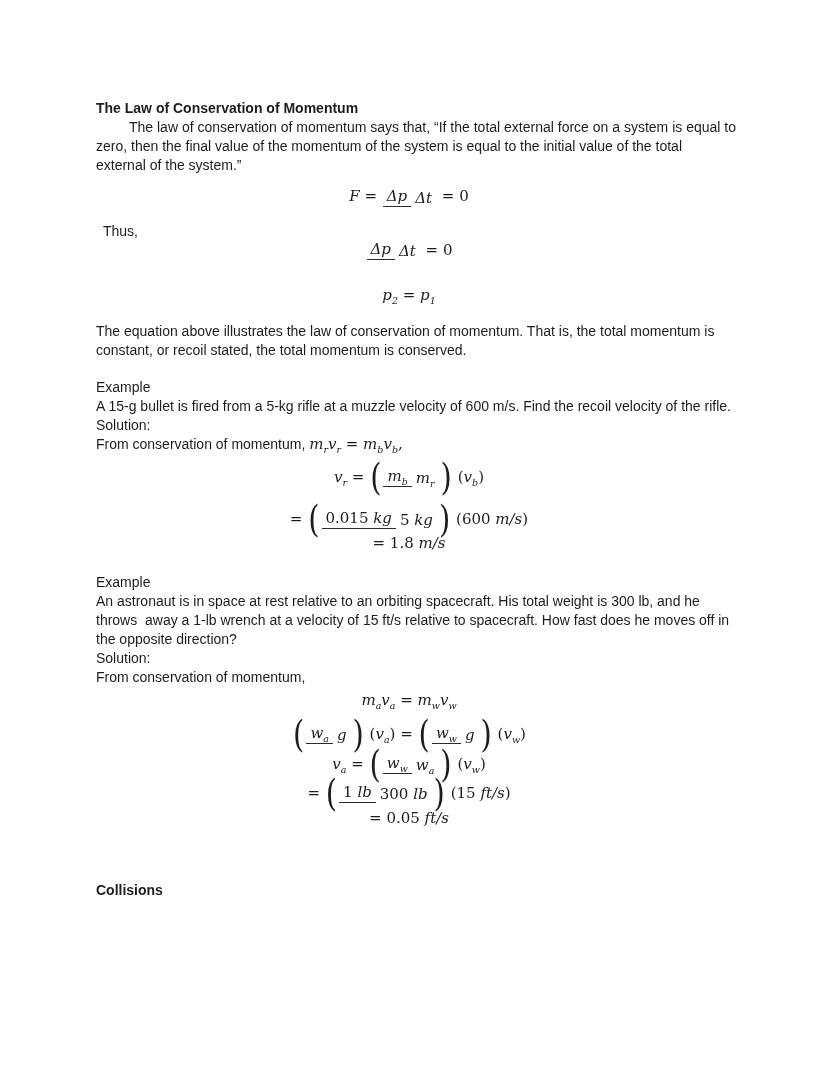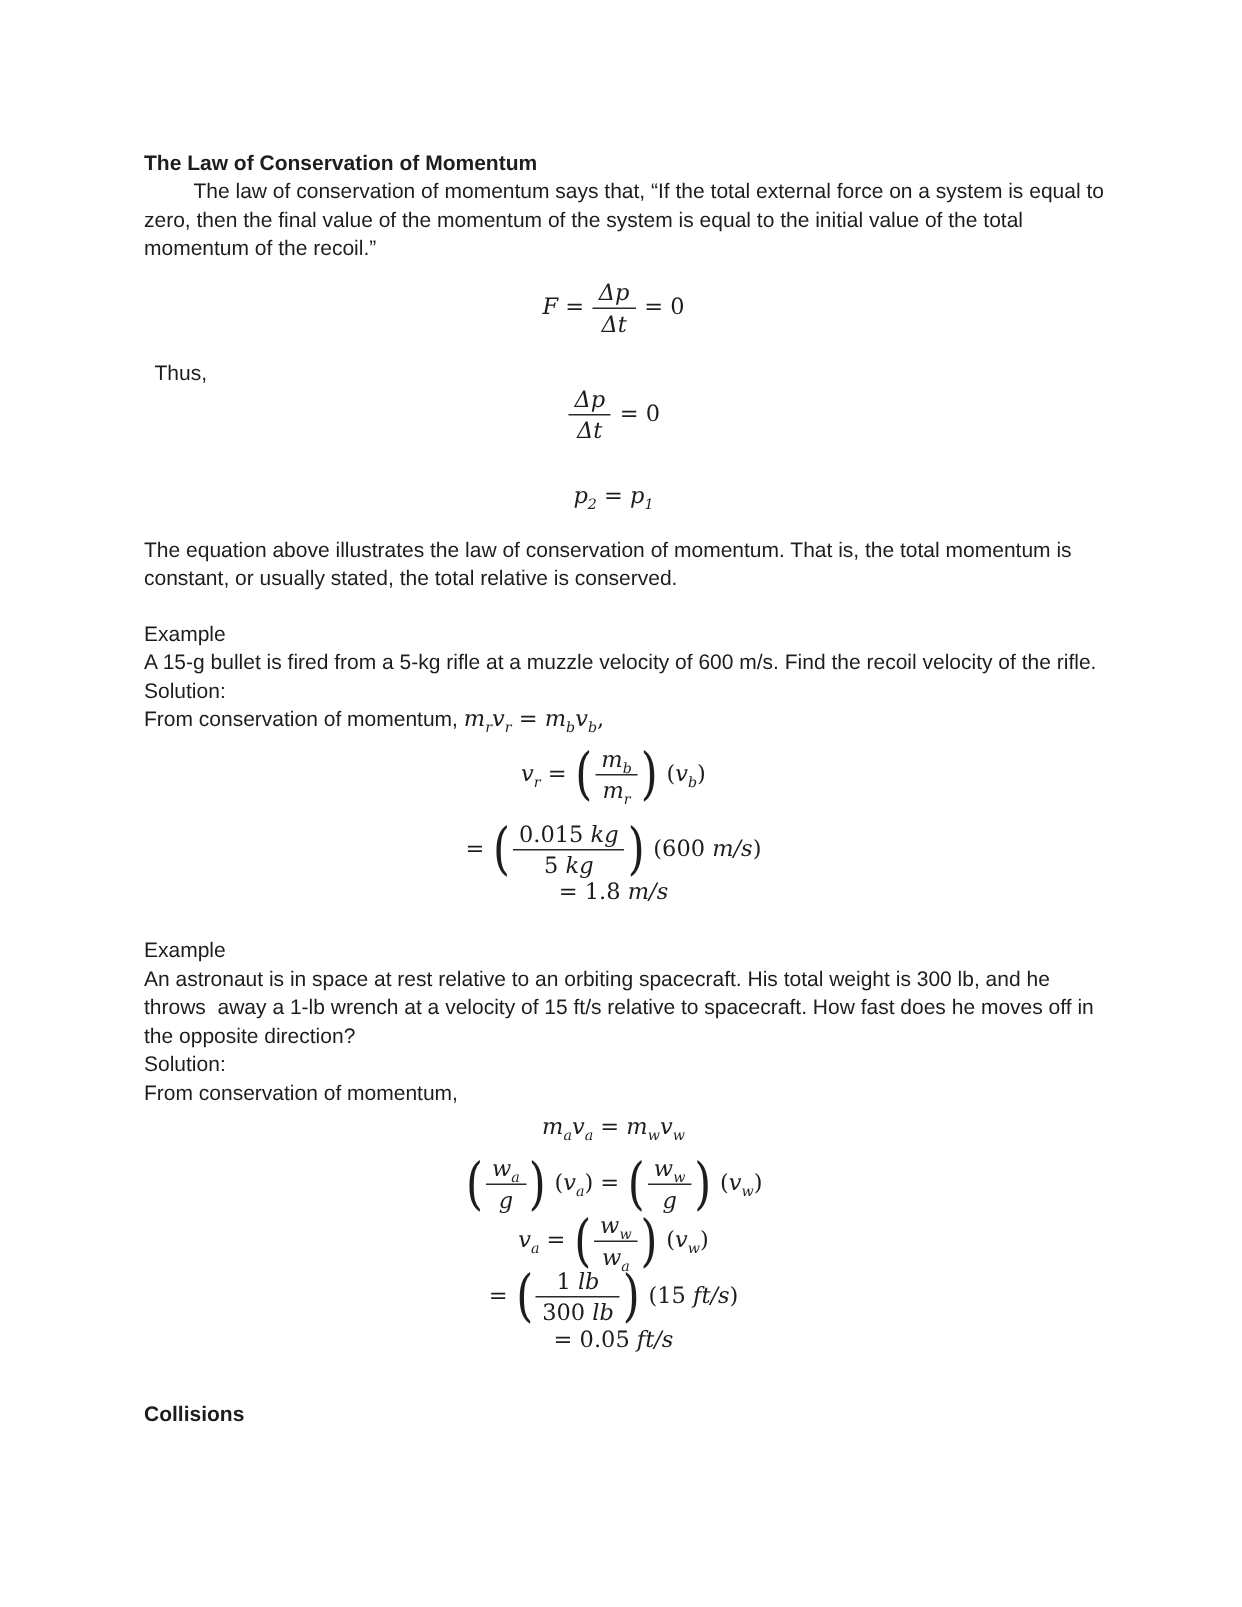--- a/index.html
+++ b/index.html
@@ -28,21 +28,21 @@
     font-family:"DejaVu Serif",serif;
     font-size:15px;
     transform:translateX(-9px);
   }
   .eq span,.inline-eq span{white-space:pre;}
   .inline-eq{font-family:"DejaVu Serif",serif;font-size:15px;}
   .it{font-style:italic;}
   .rm{font-style:normal;}
   sub.sb{font-size:9.5px;font-style:italic;line-height:0;}
   .frac{
-    display:inline-flex;flex-direction:column;align-items:stretch;
+    display:inline-flex;flex-direction:row;align-items:stretch;
     text-align:center;vertical-align:middle;margin:0 1px;justify-content:center;
   }
   .frac .num{padding:0 4px 2px;border-bottom:1.3px solid #2a2a2a;line-height:16px;}
   .frac .den{padding:2px 4px 0;line-height:16px;}
   .grp{display:inline-flex;align-items:center;vertical-align:middle;}
   .gc{display:inline-flex;align-items:center;}
   .bigp{display:inline-block;font-size:29px;line-height:1;transform:scaleY(1.3);font-style:normal;padding:0 1px;}
 
   
   .eq-force{margin-top:12px;}
@@ -52,46 +52,46 @@
   .mt-ex1{margin-top:18px;}
   .eq-vr{margin-top:9px;}
   .eq-vrsub{margin-top:13px;}
   .eq-vrres{}
   .mt-ex2{margin-top:20px;}
   .eq-mv{margin-top:4px;}
   .eq-wg{margin-top:10px;}
   .eq-va{margin-top:1px;}
   .eq-vasub{margin-top:0px;}
   .eq-vares{margin-top:1px;}
-  .mt-coll{margin-top:30px;}
+  .mt-coll{margin-top:53px;}
 </style>
 </head>
 <body>
 
 <div class="page">
 
   <div class="h line">The Law of Conservation of Momentum</div>
 
   <div>
     <div class="line indent">The law of conservation of momentum says that, “If the total external force on a system is equal to</div>
     <div class="line">zero, then the final value of the momentum of the system is equal to the initial value of the total</div>
-    <div class="line">momentum of the recoil.”</div>
+    <div class="line">external of the system.”</div>
   </div>
 
   <div class="eq eq-force"><span class="it">F</span><span class="rm"> = </span><span class="frac"><span class="num"><span class="it">Δp</span></span><span class="den"><span class="it">Δt</span></span></span><span class="rm"> = 0</span></div>
 
   <div class="line thus">Thus,</div>
 
   <div class="eq eq-dpdt"><span class="frac"><span class="num"><span class="it">Δp</span></span><span class="den"><span class="it">Δt</span></span></span><span class="rm"> = 0</span></div>
 
   <div class="eq eq-p"><span class="it">p</span><sub class="sb it">2</sub><span class="rm"> = </span><span class="it">p</span><sub class="sb it">1</sub></div>
 
   <div class="mt-explain">
     <div class="line">The equation above illustrates the law of conservation of momentum. That is, the total momentum is</div>
-    <div class="line">constant, or usually stated, the total relative is conserved.</div>
+    <div class="line">constant, or recoil stated, the total momentum is conserved.</div>
   </div>
 
   <div class="mt-ex1">
     <div class="line">Example</div>
     <div class="line">A 15-g bullet is fired from a 5-kg rifle at a muzzle velocity of 600 m/s. Find the recoil velocity of the rifle.</div>
     <div class="line">Solution:</div>
     <div class="line"><span>From conservation of momentum, </span><span class="inline-eq"><span class="it">m</span><sub class="sb it">r</sub><span class="it">v</span><sub class="sb it">r</sub><span class="rm"> = </span><span class="it">m</span><sub class="sb it">b</sub><span class="it">v</span><sub class="sb it">b</sub><span class="rm">,</span></span></div>
   </div>
 
   <div class="eq eq-vr"><span class="it">v</span><sub class="sb it">r</sub><span class="rm"> = </span><span class="grp"><span class="bigp">(</span><span class="gc"><span class="frac"><span class="num"><span class="it">m</span><sub class="sb it">b</sub></span><span class="den"><span class="it">m</span><sub class="sb it">r</sub></span></span></span><span class="bigp">)</span></span><span class="rm"> (</span><span class="it">v</span><sub class="sb it">b</sub><span class="rm">)</span></div>

